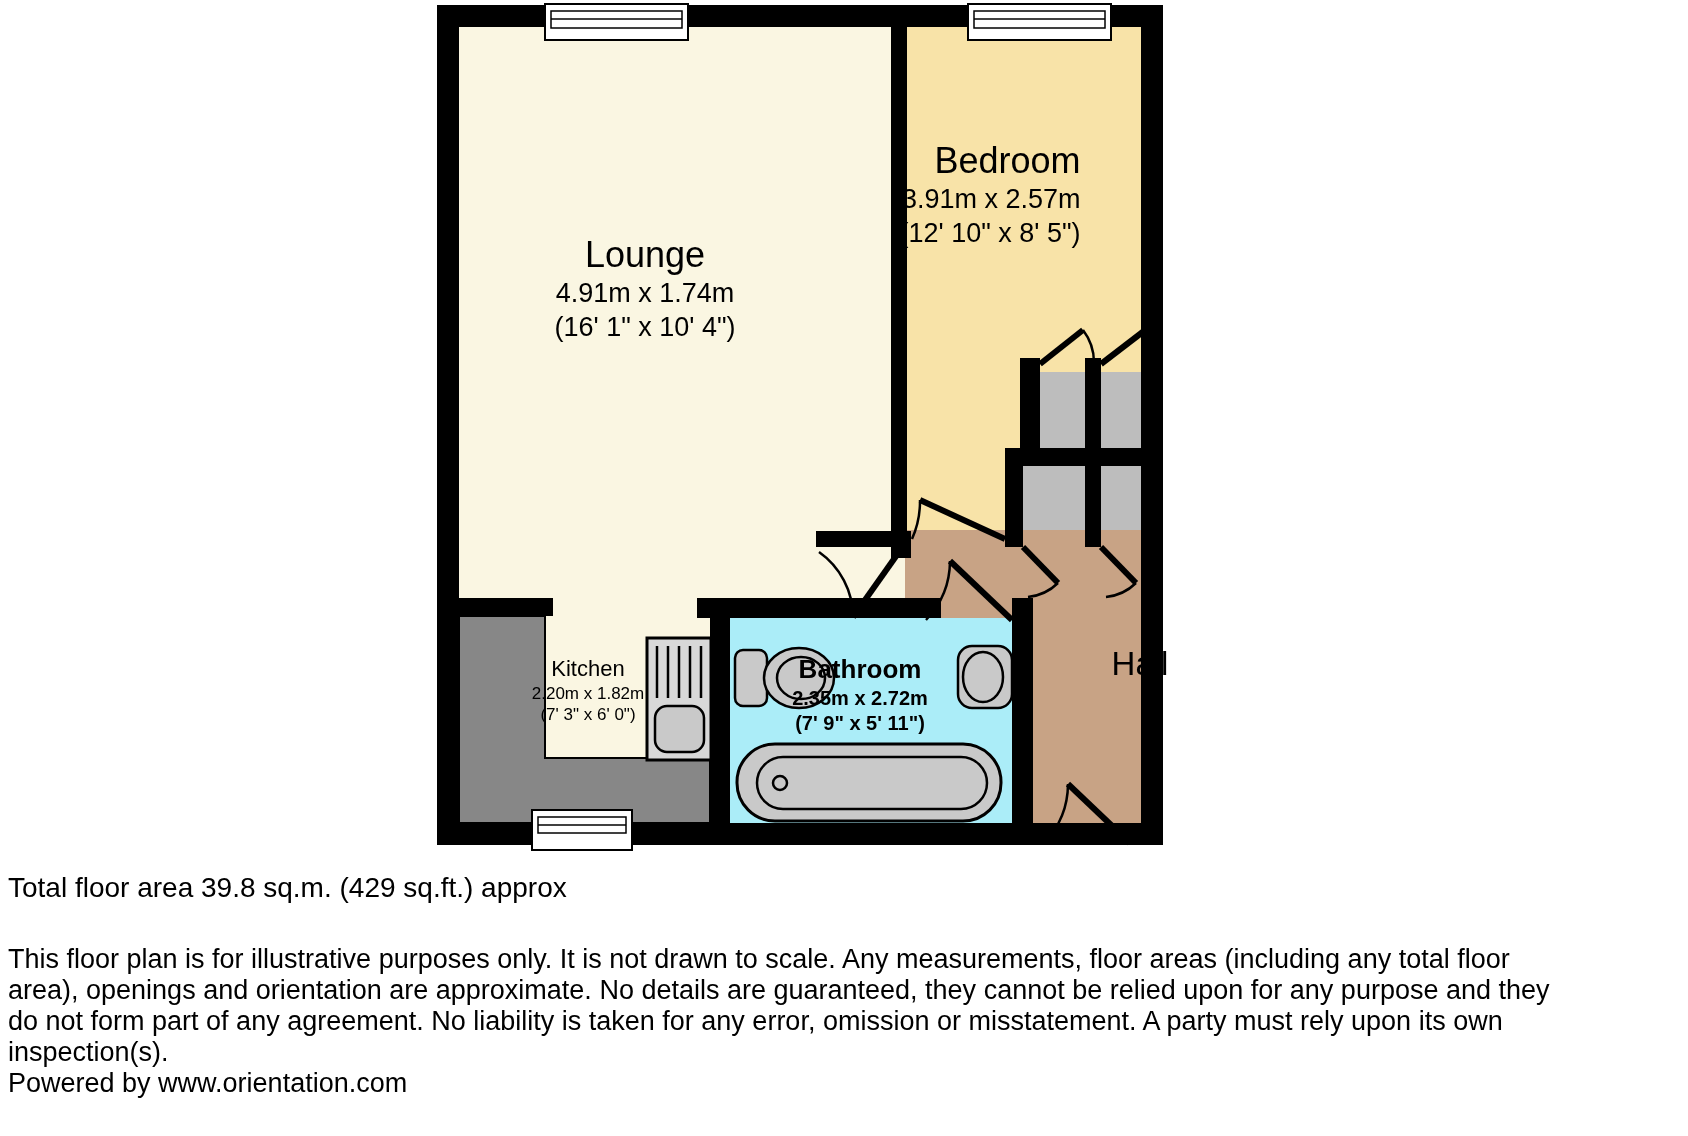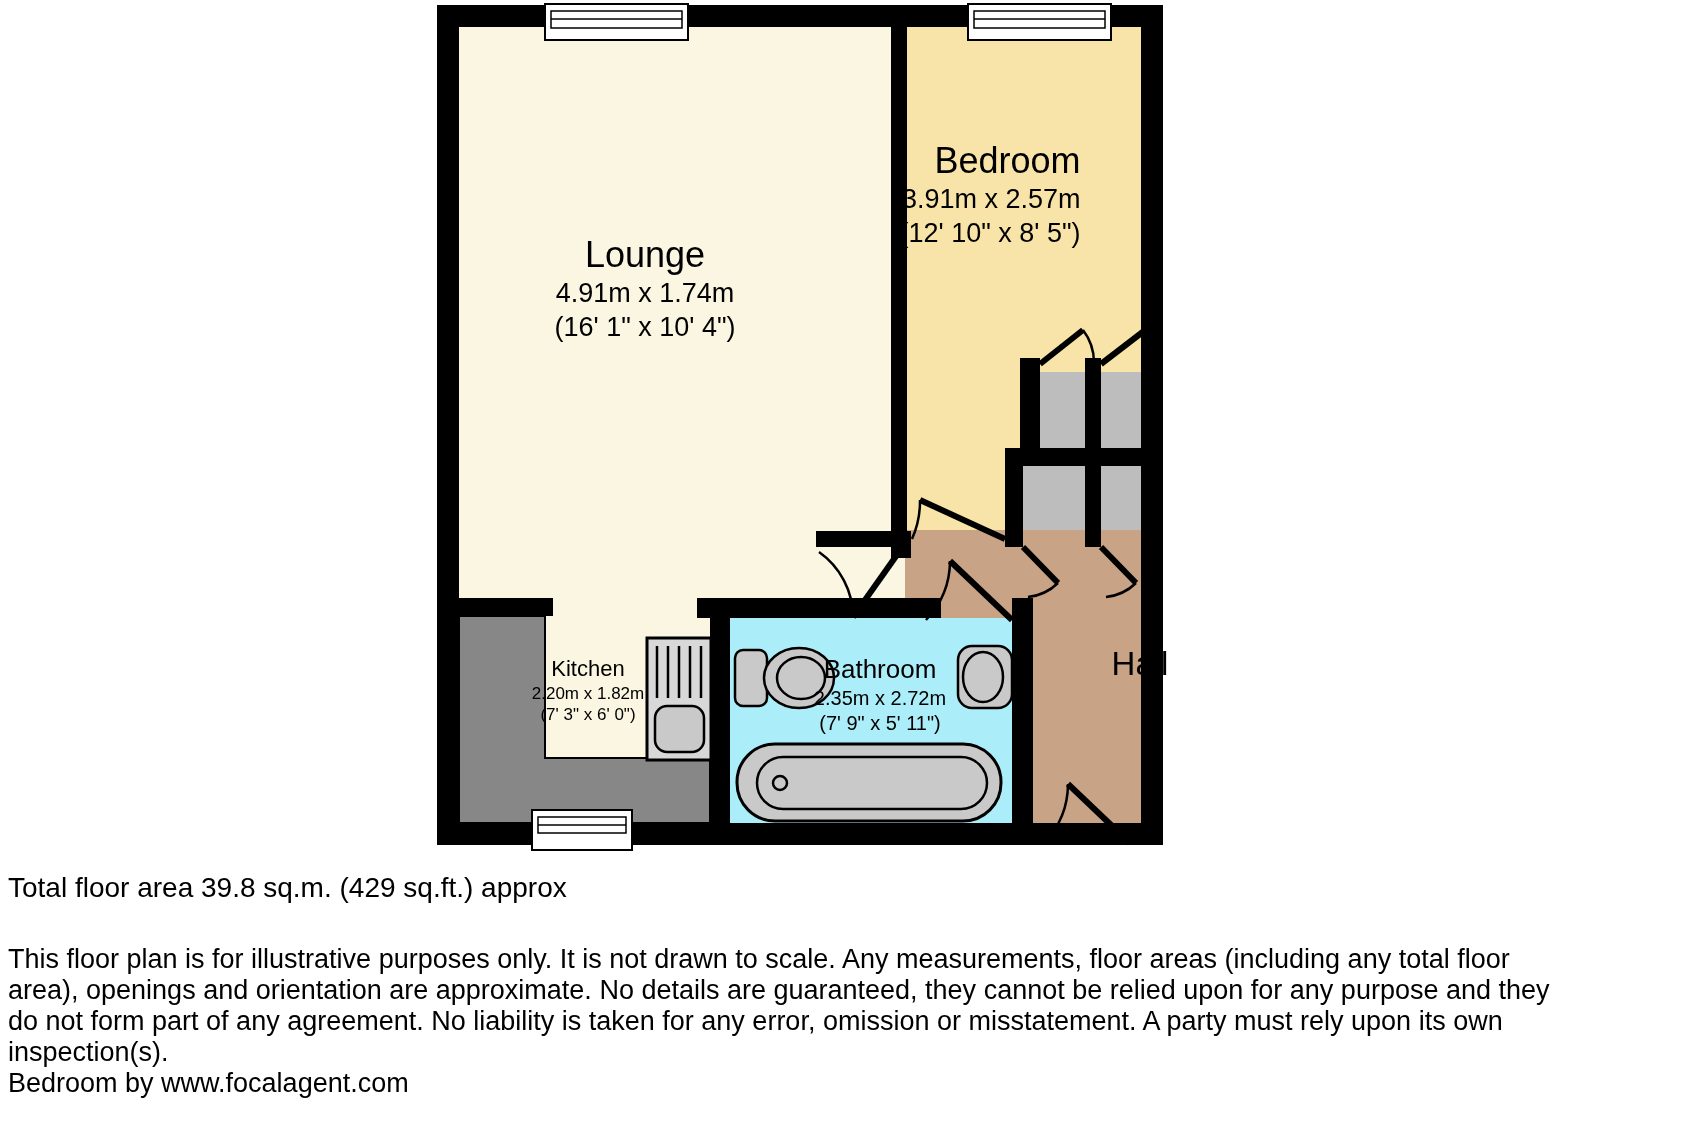--- a/index.html
+++ b/index.html
@@ -164,29 +164,29 @@
     <div class="room-label" style="left:990px;top:138px;text-align:right;">
       <div class="rn-xl">Bedroom</div>
       <div class="rd-lg">3.91m x 2.57m</div>
       <div class="rd-lg">(12' 10" x 8' 5")</div>
     </div>
     <div class="room-label" style="left:588px;top:655px;">
       <div class="rn-sm">Kitchen</div>
       <div class="rd-sm">2.20m x 1.82m</div>
       <div class="rd-sm">(7' 3" x 6' 0")</div>
     </div>
-    <div class="room-label" style="left:880px;top:653px;">
+    <div class="room-label" style="left:860px;top:653px;font-weight:bold;">
       <div class="rn-md">Bathroom</div>
       <div class="rd-md">2.35m x 2.72m</div>
       <div class="rd-md">(7' 9" x 5' 11")</div>
     </div>
     <div class="room-label" style="left:1140px;top:643px;">
       <div class="rn-lg">Hall</div>
     </div>
   </div>
 
   <div class="footer">
     <div class="total">Total floor area 39.8 sq.m. (429 sq.ft.) approx</div>
     <p class="disclaimer">This floor plan is for illustrative purposes only. It is not drawn to scale. Any measurements, floor areas (including any total floor area), openings and orientation are approximate. No details are guaranteed, they cannot be relied upon for any purpose and they do not form part of any agreement. No liability is taken for any error, omission or misstatement. A party must rely upon its own inspection(s).</p>
-    <div class="powered">Bedroom by www.focalagent.com</div>
+    <div class="powered">Powered by www.orientation.com</div>
   </div>
 
 </div>
 
 </body></html>

